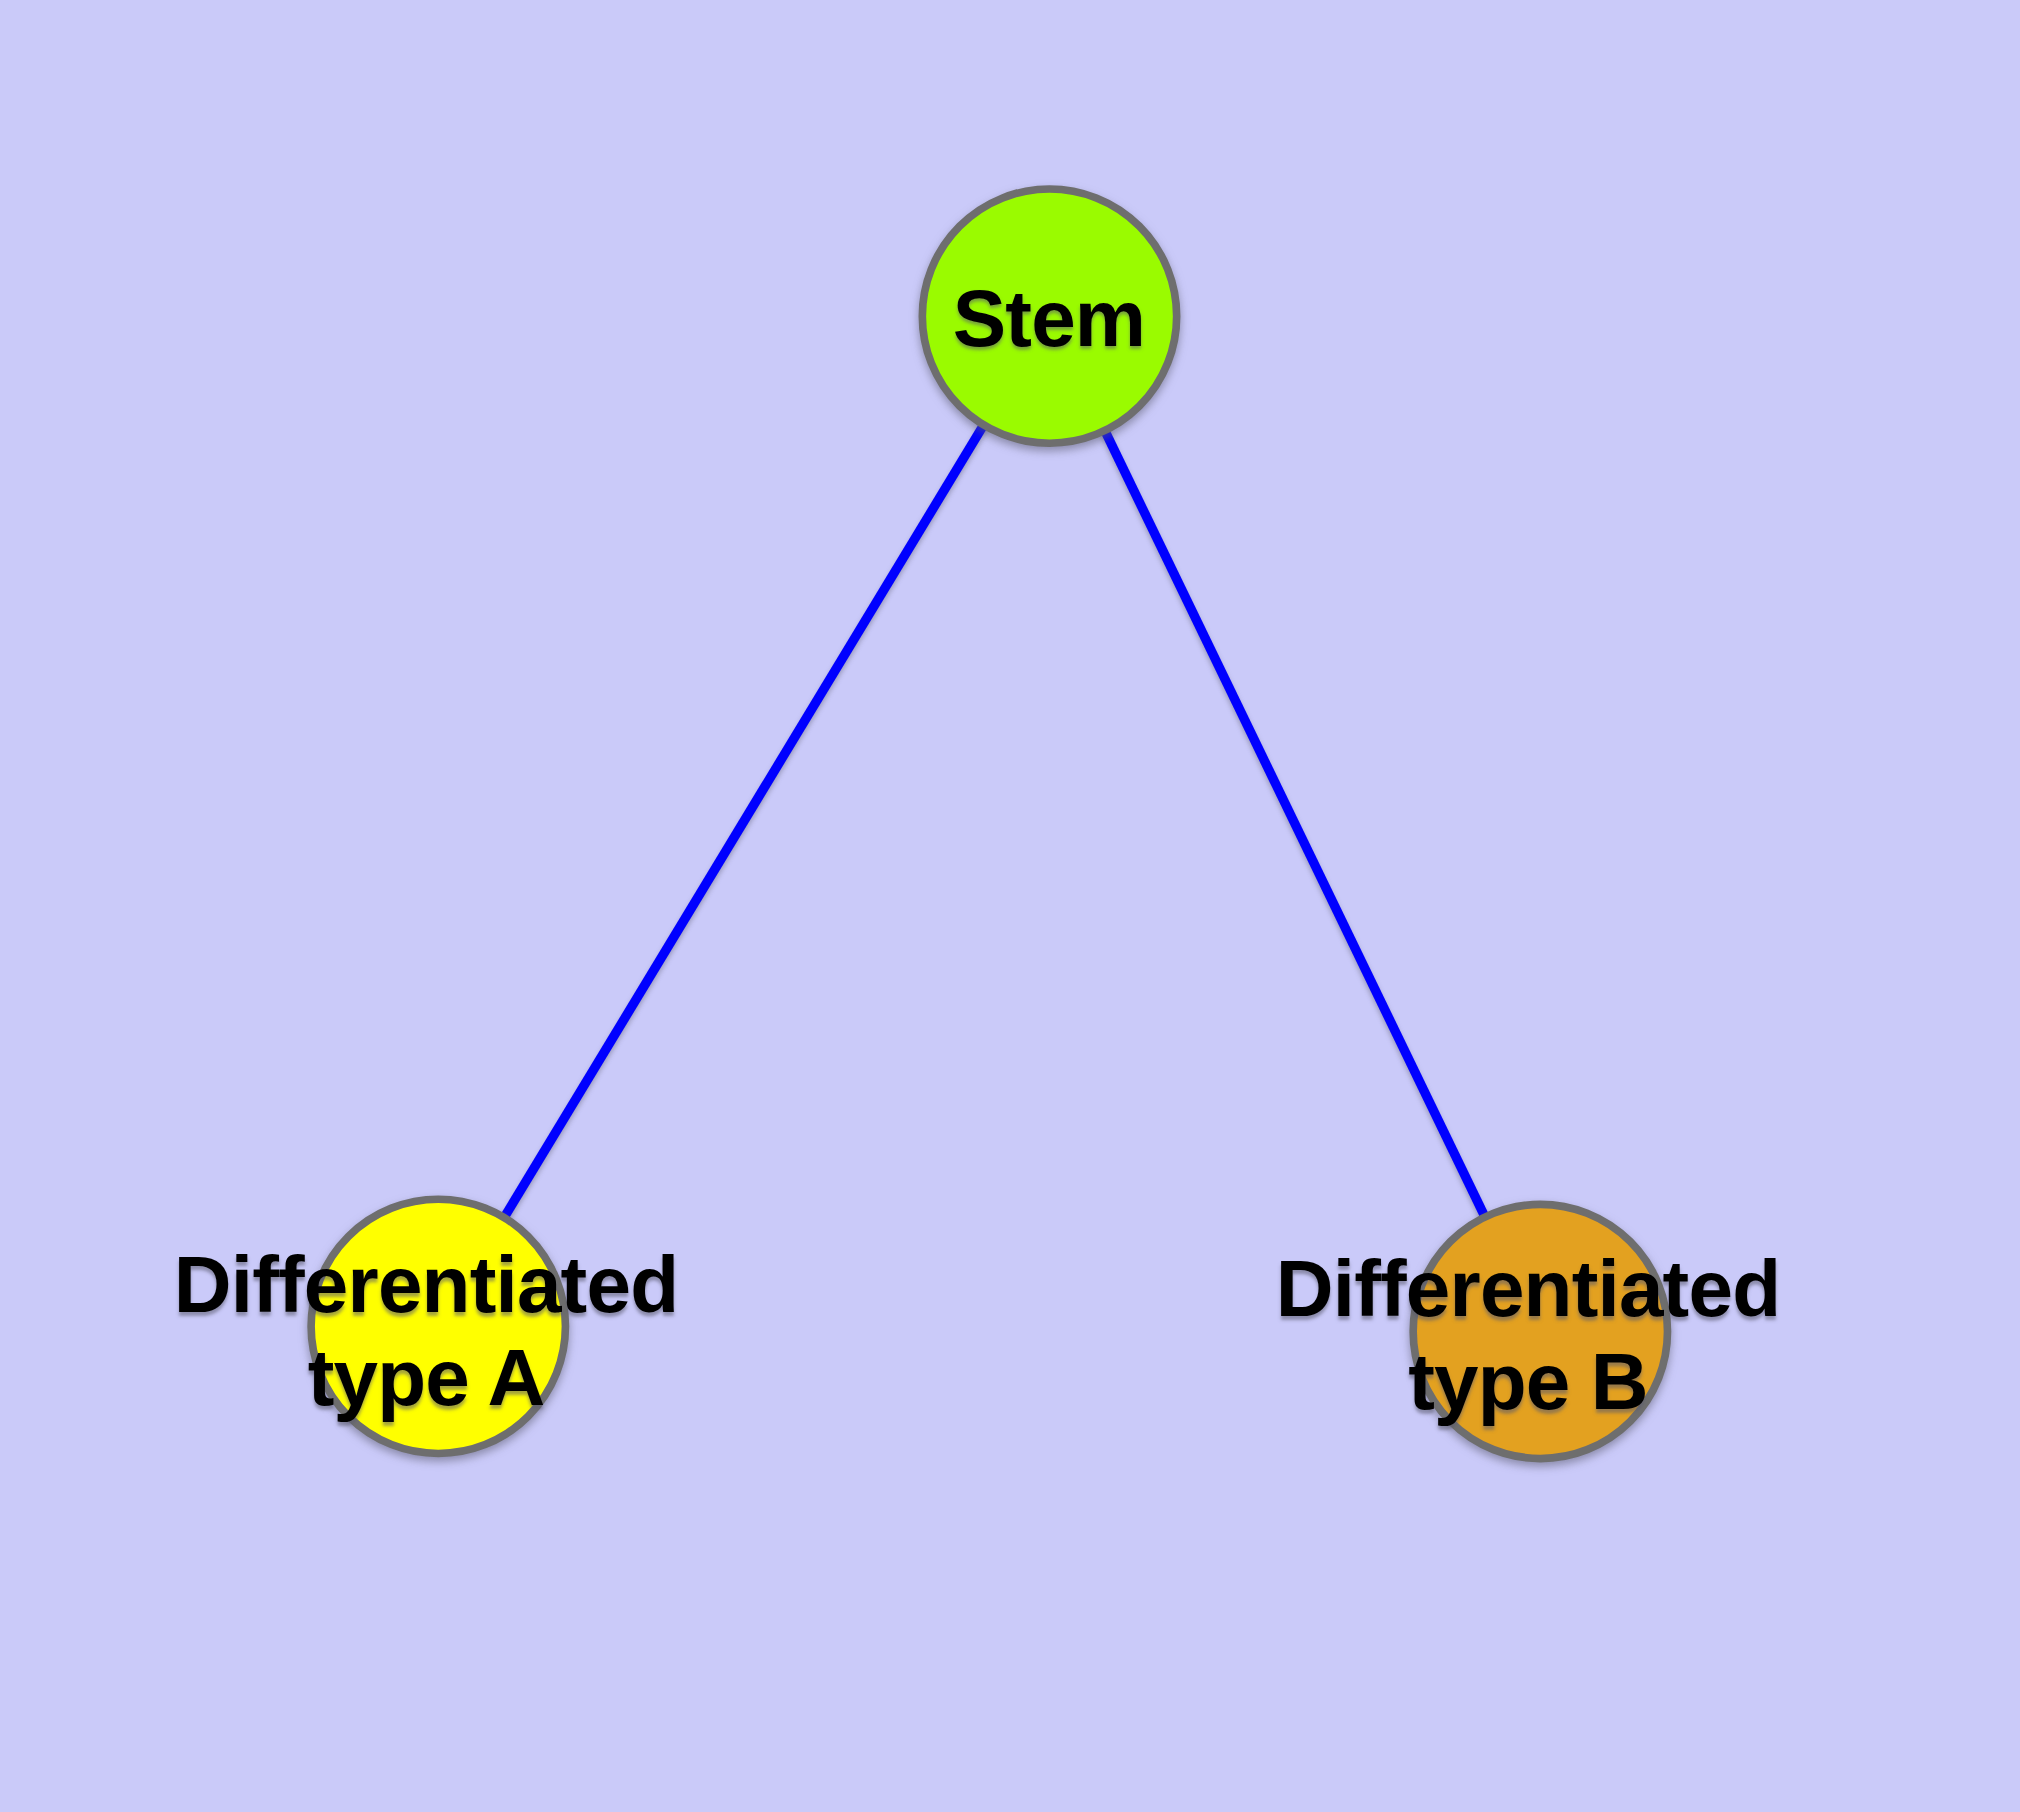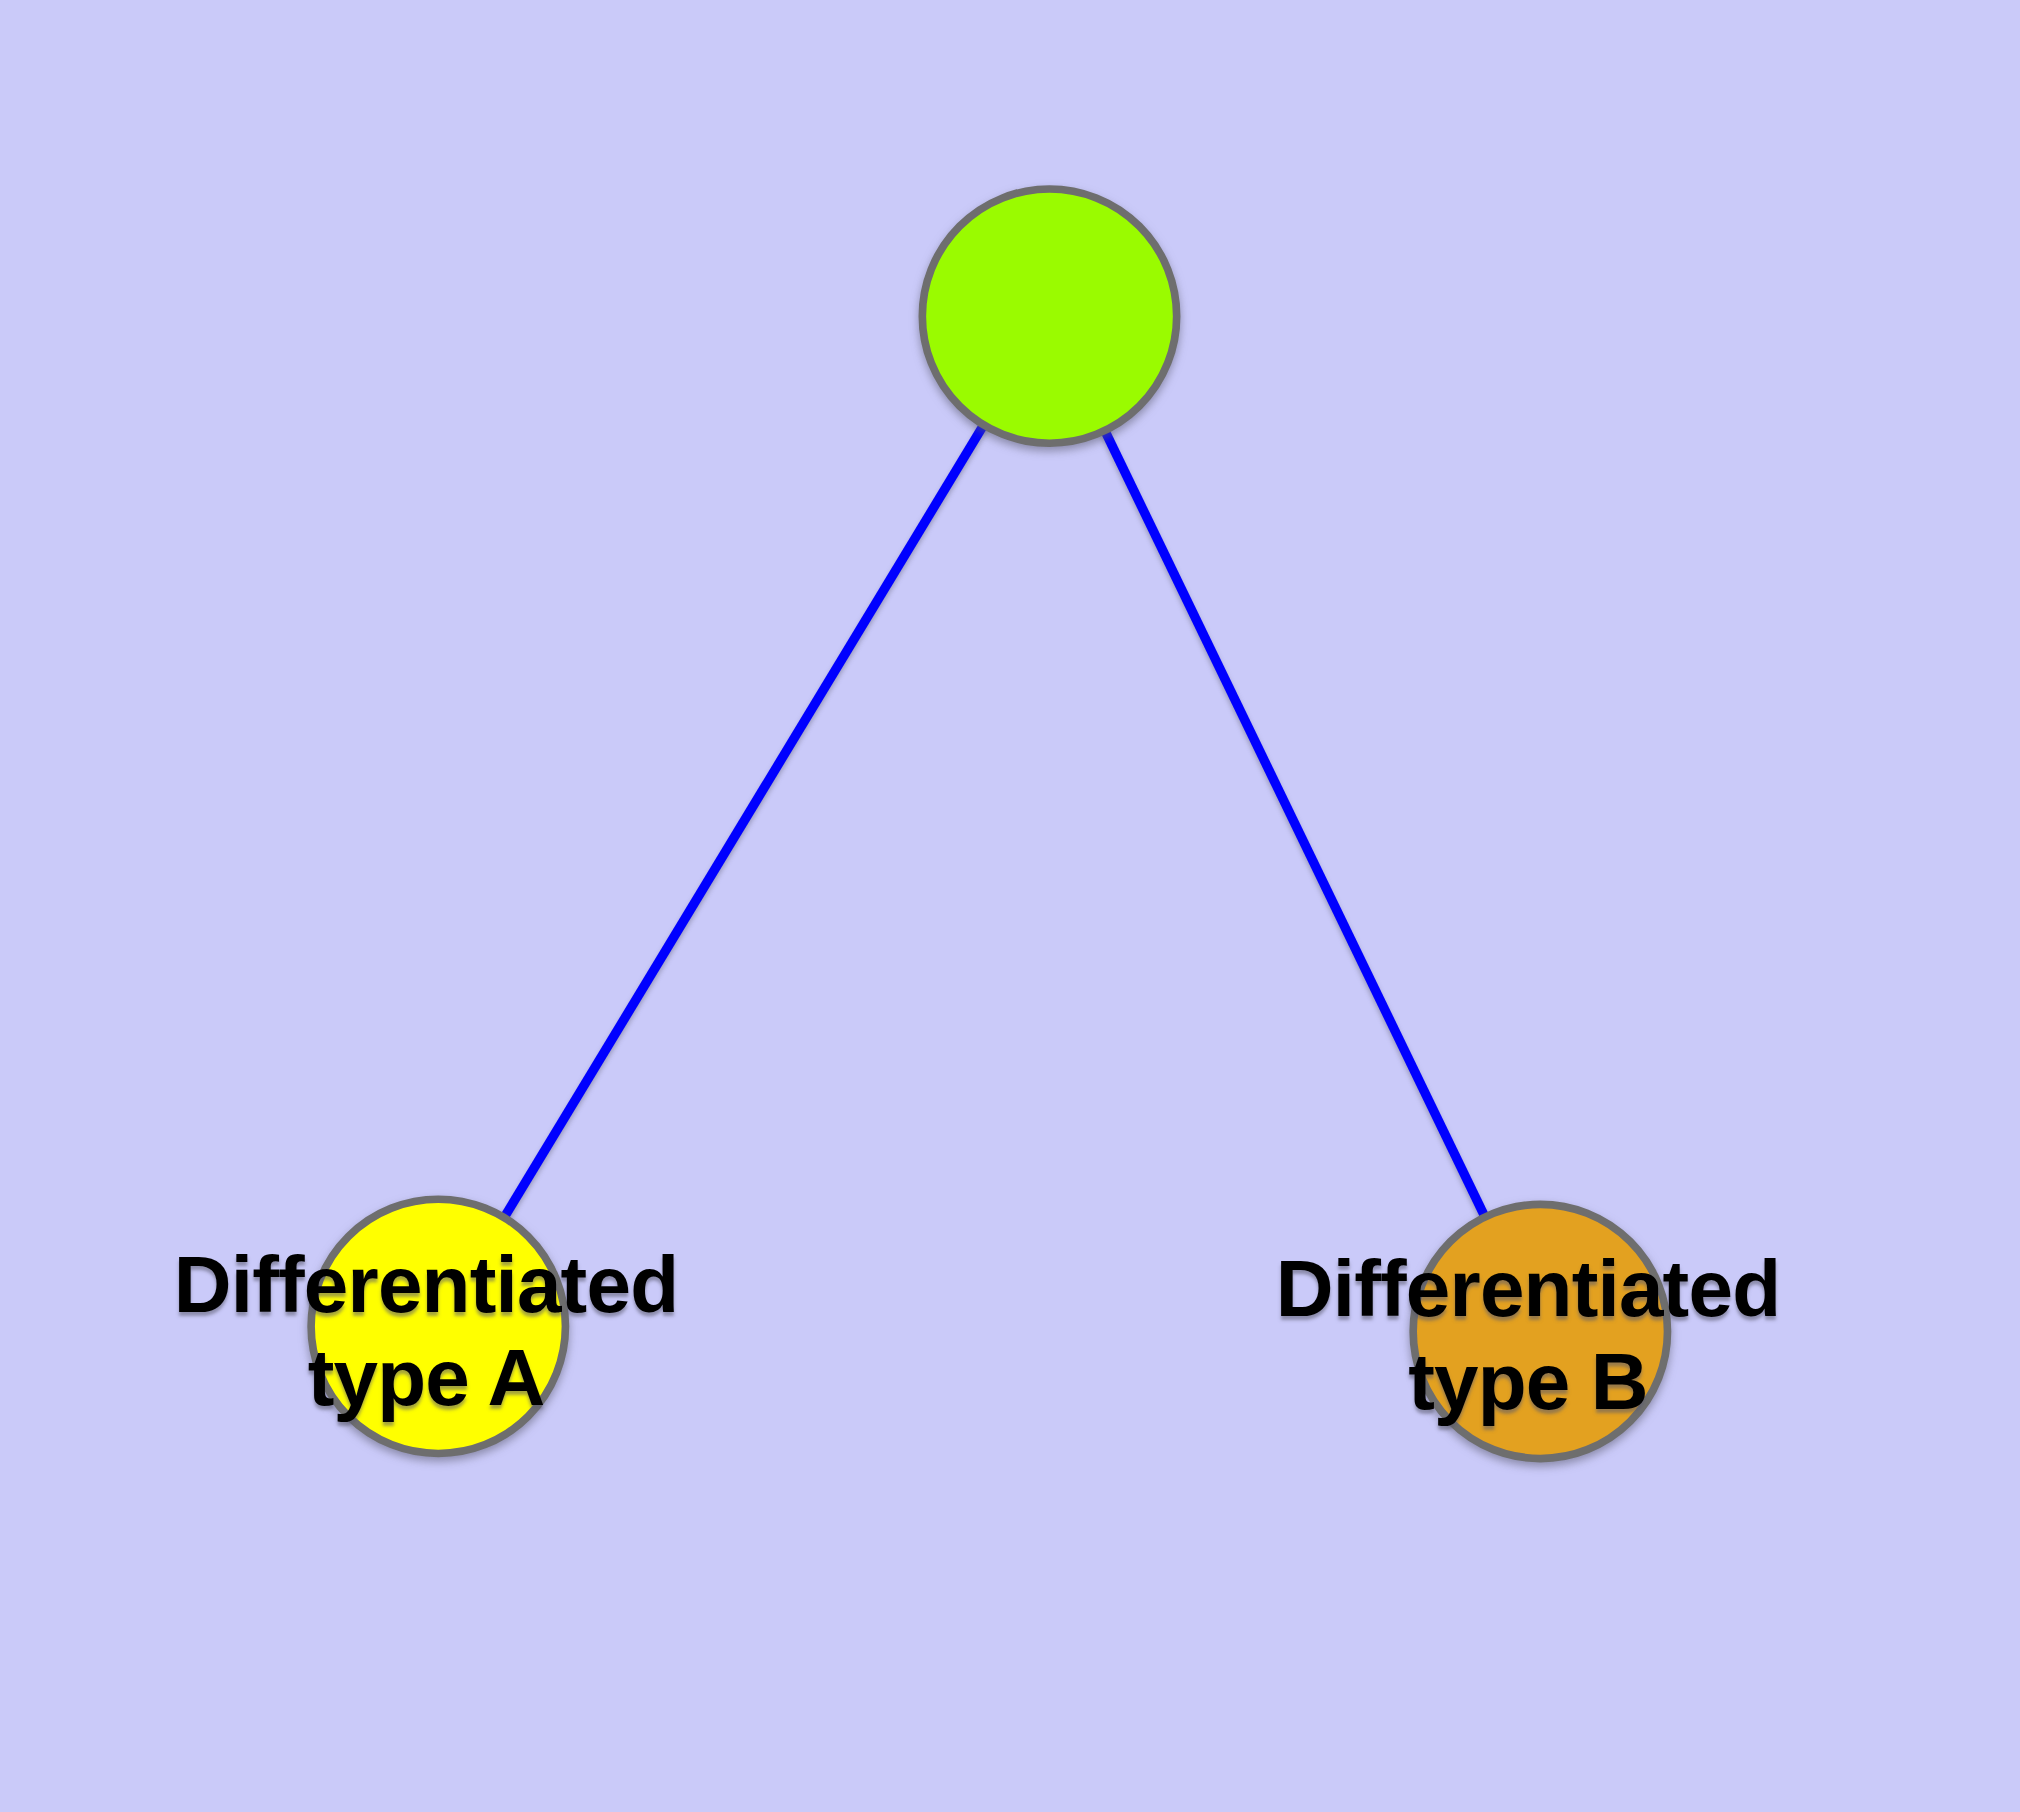--- a/index.html
+++ b/index.html
@@ -65,20 +65,21 @@
       <line x1="1238" y1="373" x2="1817" y2="1571" stroke="#0000ff"></line>
     </g>
 
     <g class="nodes">
       <circle cx="1238" cy="373" r="150" fill="#9afb00" stroke="#6e6e6e"></circle>
       <circle cx="517" cy="1565" r="150" fill="#ffff00" stroke="#6e6e6e"></circle>
       <circle cx="1817" cy="1571" r="150" fill="#e3a120" stroke="#6e6e6e"></circle>
     </g>
   </svg>
 
+  <div class="node-label" style="left: 1049px; top: 319px;">Stem</div>
 
   <div class="node-label" style="left: 426px; top: 1332px;">Differentiated
 type A</div>
 
   <div class="node-label" style="left: 1528px; top: 1336px;">Differentiated
 type B</div>
 </div>
 
 
 </body></html>

